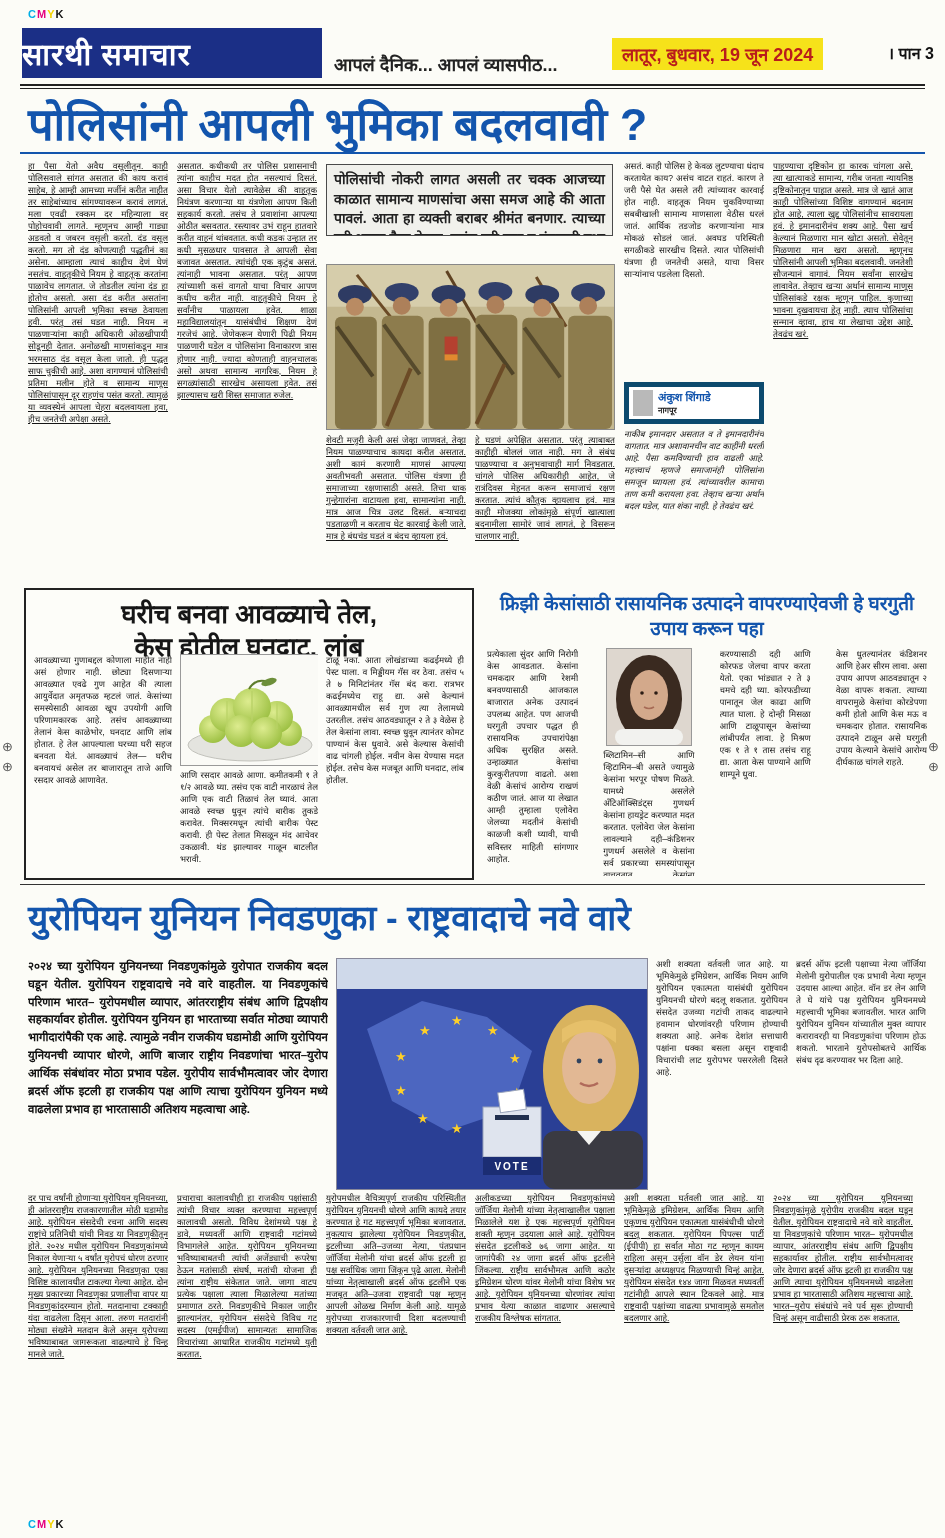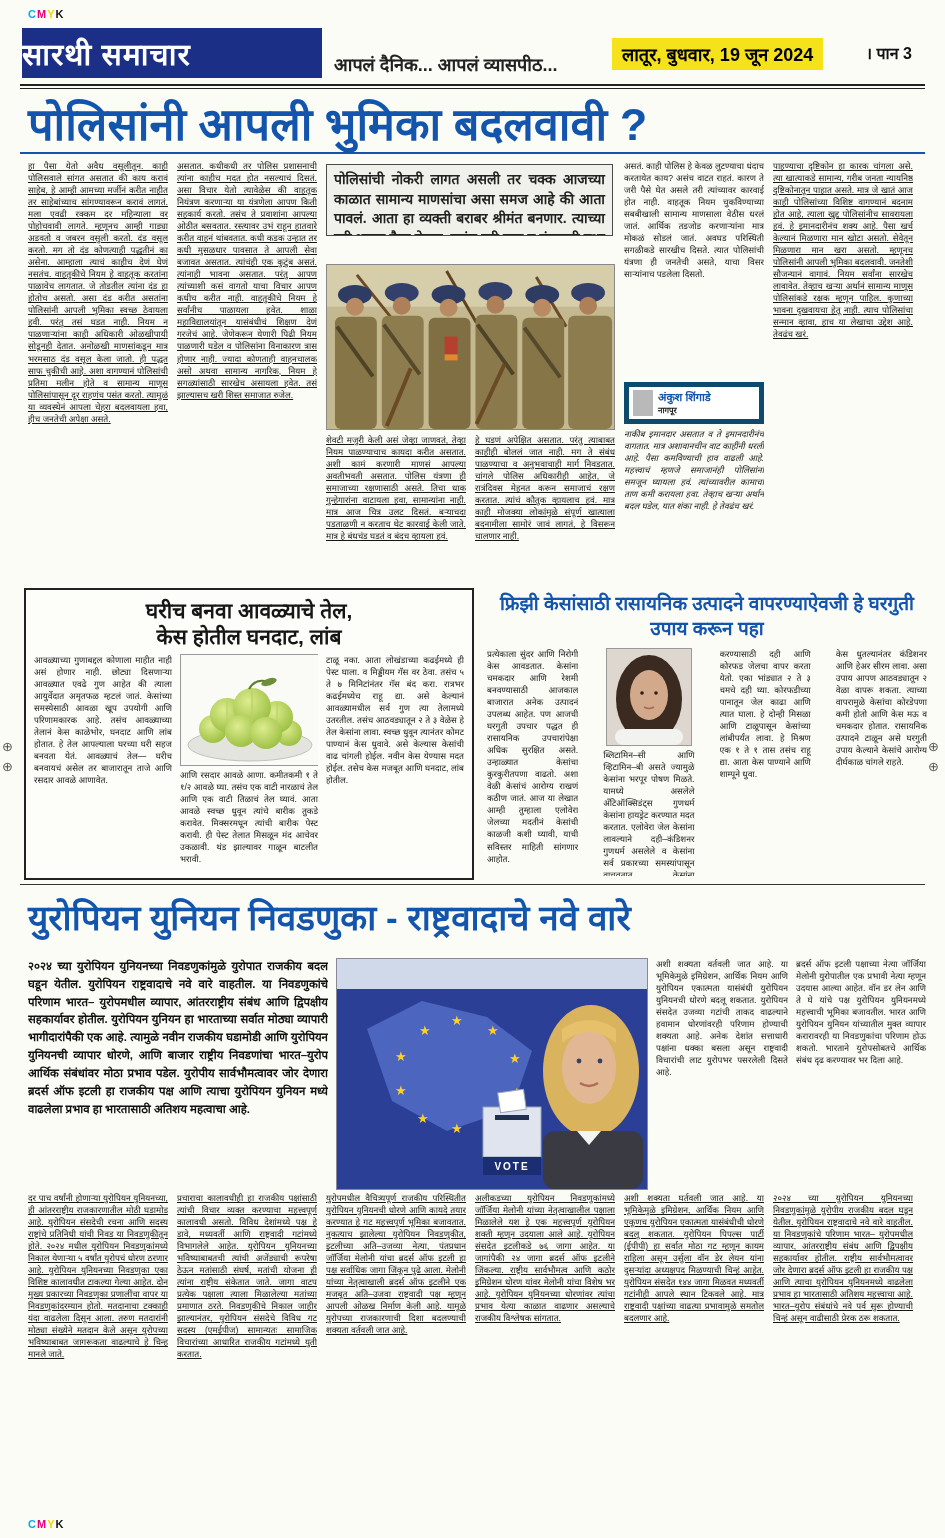--- a/index.html
+++ b/index.html
@@ -8,23 +8,23 @@
   
   .cmyk{position:absolute;font-size:11px;font-weight:700;letter-spacing:1px;}
   .cmyk span{display:inline-block;}
   .c-c{color:#00aee6;} .c-m{color:#e6007e;} .c-y{color:#f5d400;} .c-k{color:#111;}
   .regmark{position:absolute;font-size:13px;color:#555;line-height:1;}
   
   .mast-box{position:absolute;left:22px;top:28px;width:300px;height:50px;background:#1b2f86;
             display:flex;align-items:center;justify-content:flex-start;}
   .mast-title{color:#fff;font-size:30px;font-weight:700;letter-spacing:1px;}
   .tagline{position:absolute;left:334px;top:52px;font-size:18px;color:#222;font-weight:600;}
-  .date-hl{position:absolute;left:612px;top:38px;background:#f6e21a;color:#000000;
+  .date-hl{position:absolute;left:612px;top:38px;background:#f6e21a;color:#b91c1c;
            font-size:18px;font-weight:700;padding:4px 10px;}
-  .page-no{position:absolute;left:866px;top:42px;font-size:16px;font-weight:700;color:#111;}
+  .page-no{position:absolute;left:888px;top:42px;font-size:16px;font-weight:700;color:#111;}
   .mast-rule{position:absolute;left:20px;top:84px;width:905px;border-top:2px solid #222;}
   .mast-rule2{position:absolute;left:20px;top:88px;width:905px;border-top:1px solid #222;}
   
   .h1-main{position:absolute;left:28px;top:92px;width:890px;font-size:45px;font-weight:800;
            color:#1355ad;letter-spacing:0;}
   .h1-rule{position:absolute;left:20px;top:152px;width:905px;border-top:2px solid #1355ad;}
   .col{position:absolute;font-size:8.6px;line-height:1.4;text-align:justify;overflow:hidden;color:#151515;}
   .colw{width:140px;text-decoration:underline;}
   .inset{position:absolute;left:326px;top:164px;width:287px;height:72px;background:#f1f1ec;
          border:1px solid #4a4a4a;padding:5px 7px;box-sizing:border-box;font-size:14px;
@@ -36,21 +36,21 @@
   .col5wrap .t{font-size:8.6px;line-height:1.4;text-align:justify;overflow:hidden;}
   .author-box{border:5px solid #0c4a6e;background:#fff;margin:4px 0;padding:3px 4px;
               display:flex;align-items:center;gap:5px;flex:0 0 auto;}
   .author-avatar{width:20px;height:26px;background:#b9b9b9;flex:0 0 auto;}
   .author-name{color:#1355ad;font-weight:800;font-size:11px;line-height:1.1;}
   .author-place{font-size:8px;color:#222;font-weight:700;}
   
   .mid-rule{position:absolute;left:20px;top:884px;width:905px;border-top:1px solid #333;}
   .boxA{position:absolute;left:24px;top:588px;width:450px;height:292px;border:2px solid #222;
         background:#fdfdf9;box-sizing:border-box;}
-  .boxA-h{margin-top:8px;text-align:center;font-size:21px;font-weight:800;color:#161616;line-height:1.25;}
+  .boxA-h{margin-top:8px;text-align:center;font-size:26px;font-weight:800;color:#161616;line-height:1.25;}
   .boxA-cols{position:absolute;left:8px;top:64px;right:8px;bottom:6px;display:flex;gap:8px;}
   .boxA-col{flex:1;font-size:8.6px;line-height:1.4;text-align:justify;overflow:hidden;}
   .amla{width:100%;height:110px;border:1px solid #999;margin-bottom:3px;}
   .amla svg{display:block;width:100%;height:100%;}
   .secB-h{position:absolute;left:487px;top:592px;width:440px;text-align:center;font-size:19px;
           font-weight:800;color:#1355ad;line-height:1.3;}
   .secB-cols{position:absolute;left:487px;top:648px;width:440px;height:228px;display:flex;gap:25px;}
   .secB-col{flex:1;font-size:8.6px;line-height:1.4;text-align:justify;overflow:hidden;}
   .woman{width:84px;height:96px;border:1px solid #999;margin:0 auto 3px auto;}
   .woman svg{display:block;width:100%;height:100%;}

